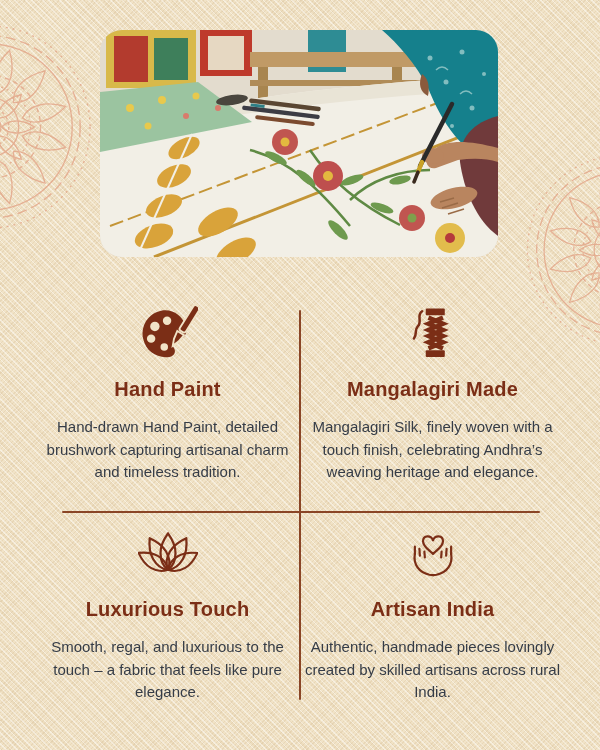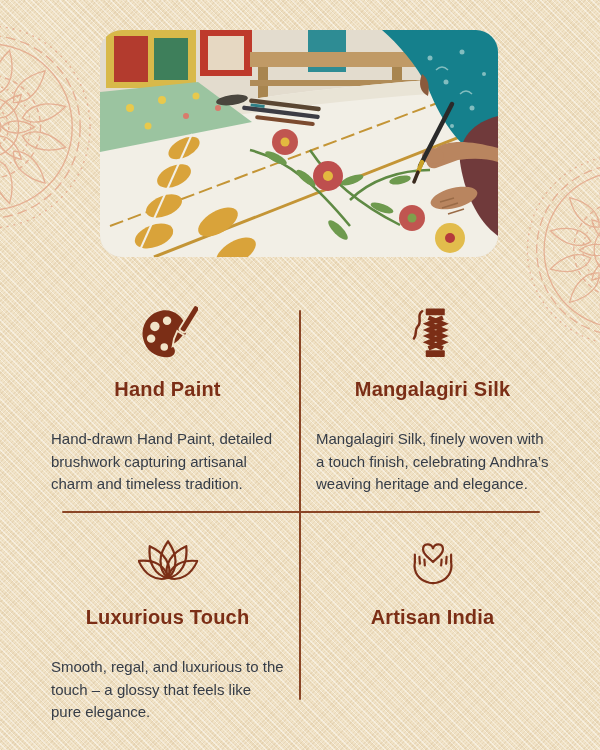--- a/index.html
+++ b/index.html
@@ -24,32 +24,32 @@
   .mandala-right{left:520px;top:148px;width:204px;height:204px;}
   .hero{
     position:absolute;left:100px;top:30px;width:398px;height:227px;
     border-radius:22px;overflow:hidden;background:#E3DCCE;
   }
   .hero svg{display:block;width:100%;height:100%;}
   .features{
     position:absolute;left:35px;top:298px;width:530px;
     display:grid;grid-template-columns:265px 265px;grid-template-rows:214px auto;
   }
-  .cell{display:flex;flex-direction:column;align-items:center;text-align:left;}
+  .cell{display:flex;flex-direction:column;align-items:center;text-align:center;}
   .row1{padding-top:6px;}
-  .row2{padding-top:20px;}
+  .row2{padding-top:12px;}
   .icon-wrap{height:58px;display:flex;align-items:center;justify-content:center;margin-bottom:16px;color:var(--accent);}
   .icon-wrap svg{display:block;}
   .feat-title{
     font-size:20px;font-weight:700;color:var(--accent);
     letter-spacing:0.2px;margin:0 0 12px 0;line-height:1.1;
   }
   .feat-desc{
     font-size:15px;line-height:1.5;color:var(--body);
-    margin:16px;max-width:256px;
+    margin:4px;max-width:256px;
   }
   .divider{position:absolute;background:var(--divider);border-radius:2px;}
   .divider-v{left:299px;top:310px;width:2px;height:390px;}
   .divider-h{left:62px;top:511px;width:478px;height:2px;}
 </style>
 </head>
 <body>
 
 <div class="canvas">
 
@@ -264,60 +264,61 @@
             <rect x="24" y="5" width="21" height="7.5" rx="1"></rect>
             <rect x="24" y="51" width="21" height="7.5" rx="1"></rect>
           </g>
           <g stroke="currentColor" stroke-width="5" fill="none">
             <path d="M27 15 L43 21.8 L27 28.6 L43 35.4 L27 42.2 L43 49"></path>
             <path d="M43 15 L27 21.8 L43 28.6 L27 35.4 L43 42.2 L27 49"></path>
           </g>
           <path d="M20 8 C13 13 21 19 15 25 C11 29 15 33 11 38" stroke="currentColor" stroke-width="2.8" fill="none" stroke-linecap="round"></path>
         </svg>
       </div>
-      <h3 class="feat-title">Mangalagiri Silk</h3>
+      <h3 class="feat-title">Mangalagiri Made</h3>
       <p class="feat-desc">Mangalagiri Silk, finely woven with a touch finish, celebrating Andhra’s weaving heritage and elegance.</p>
     </div>
 
     <div class="cell row2">
       <div class="icon-wrap">
         <svg width="60" height="60" viewBox="0 0 64 64" aria-hidden="true">
           <defs>
             <path id="lotus-petal" d="M32 11 C27 18 24 25 24 32 C24 41 28 47 32 50 C36 47 40 41 40 32 C40 25 37 18 32 11 Z"></path>
           </defs>
           <g fill="none" stroke="currentColor" stroke-width="2.4" stroke-linejoin="round">
             <use href="#lotus-petal"></use>
             <use href="#lotus-petal" transform="rotate(30 32 50)"></use>
             <use href="#lotus-petal" transform="rotate(-30 32 50)"></use>
             <use href="#lotus-petal" transform="rotate(60 32 50) scale(0.92) translate(2.8 4)"></use>
             <use href="#lotus-petal" transform="rotate(-60 32 50) scale(0.92) translate(2.8 4)"></use>
           </g>
         </svg>
       </div>
       <h3 class="feat-title">Luxurious Touch</h3>
-      <p class="feat-desc">Smooth, regal, and luxurious to the touch – a glossy that feels like pure elegance.</p>
+      <p class="feat-desc">Smooth, regal, and luxurious to the touch – a fabric that feels like pure elegance.</p>
     </div>
 
     <div class="cell row2">
       <div class="icon-wrap">
         <svg width="58" height="58" viewBox="0 0 64 64" aria-hidden="true">
           <g fill="none" stroke="currentColor" stroke-width="2.4" stroke-linecap="round" stroke-linejoin="round">
             <path d="M32 18 C30 12 21 12 21 19 C21 25 27 28 32 33 C37 28 43 25 43 19 C43 12 34 12 32 18 Z"></path>
             <path d="M12 33 C10 44 16 53 28 56 L32 56.5"></path>
             <path d="M12 33 L12 25"></path>
             <path d="M17.5 35 L17 27.5"></path>
             <path d="M23 37 L22.5 30.5"></path>
             <path d="M52 33 C54 44 48 53 36 56 L32 56.5"></path>
             <path d="M52 33 L52 25"></path>
             <path d="M46.5 35 L47 27.5"></path>
             <path d="M41 37 L41.5 30.5"></path>
           </g>
         </svg>
       </div>
       <h3 class="feat-title">Artisan India</h3>
+      <p class="feat-desc">Authentic, handmade pieces lovingly created by skilled artisans across rural India.</p>
     </div>
 
   </div>
 
   <div class="divider divider-v"></div>
   <div class="divider divider-h"></div>
 
 </div>
 
 </body></html>

